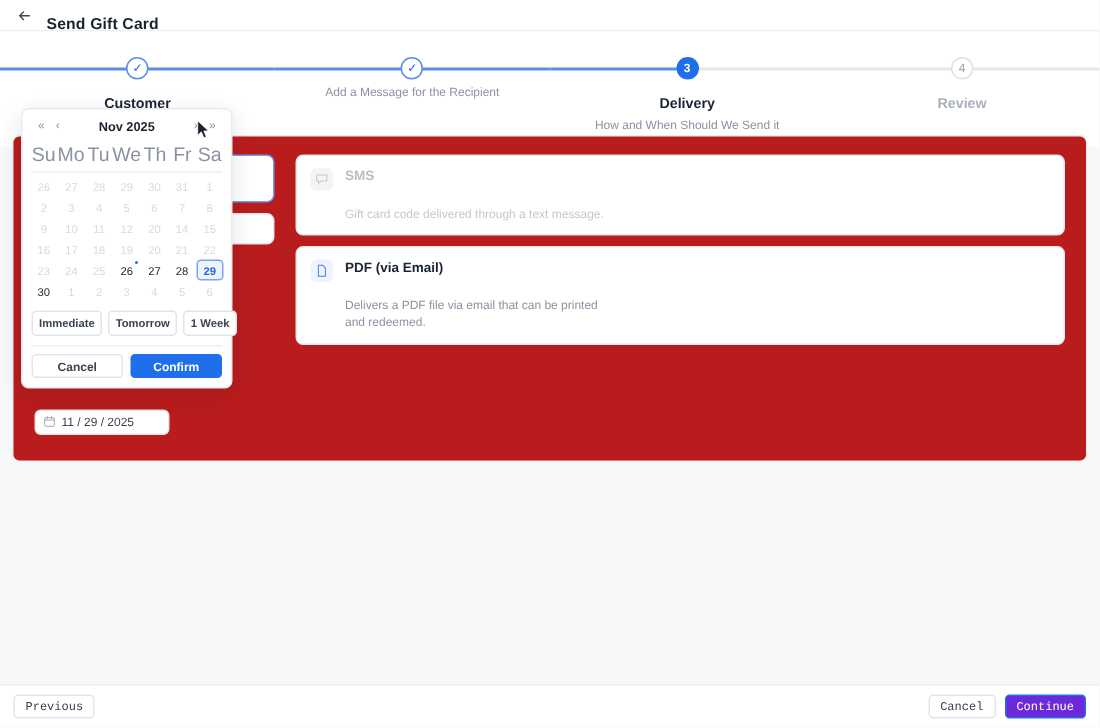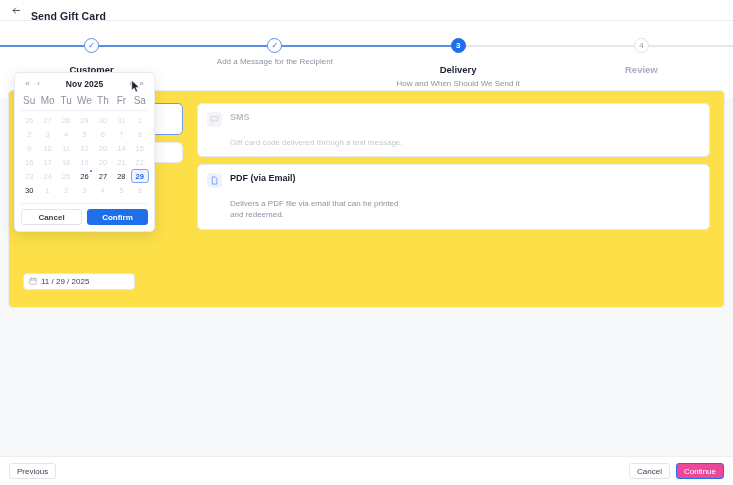--- a/index.html
+++ b/index.html
@@ -103,21 +103,21 @@
     font-size: 8px;
     color: #8b93a1;
   }
   .step-sub.pending { color: #b2b8c2; }
 
   
   .content-panel {
     position: absolute;
     left: 8px; top: 90px;
     width: 717px; height: 218px;
-    background: #fde047;
+    background: #b91c1c;
     border: 1px solid #eceef1;
     border-radius: 5px;
   }
   .panel-inner {
     display: flex;
     gap: 14px;
     padding: 12px 14px;
   }
   .col-left { width: 160px; }
   .col-right { flex: 1; }
@@ -134,21 +134,21 @@
   .sched-card.selected {
     border: 1.4px solid #6f9bec;
   }
   .sched-title { font-size: 9px; font-weight: bold; color: #1b2330; }
   .sched-desc  { font-size: 8px; color: #8b93a1; margin-top: 3px; line-height: 1.35; }
 
   
   .date-input {
     position: absolute;
     left: 14px; top: 182px;
-    width: 112px; height: 17px;
+    width: 90px; height: 17px;
     border: 1px solid #e3e5ea;
     border-radius: 4px;
     background: #ffffff;
     display: flex; align-items: center;
     gap: 4px;
     padding: 0 5px;
     font-size: 8px;
     color: #3b4350;
     cursor: text;
     z-index: 5;
@@ -213,21 +213,21 @@
     font-size: 8.5px;
     font-weight: bold;
     color: #1b2330;
   }
   .dp-dows, .dp-week {
     display: grid;
     grid-template-columns: repeat(7, 1fr);
   }
   .dp-dow {
     text-align: center;
-    font-size: 10px;
+    font-size: 13px;
     color: #8b93a1;
     padding: 3px 0 4px 0;
   }
   .dp-sep { height: 1px; background: #eef0f3; margin: 0 1px 2px 1px; }
   .dp-day {
     height: 14px;
     display: flex; align-items: center; justify-content: center;
     font-size: 7.5px;
     color: #1b2330;
     border-radius: 3px;
@@ -291,31 +291,32 @@
   
   .bottom-bar {
     position: absolute;
     left: 0; bottom: 0;
     width: 733px; height: 29px;
     background: #ffffff;
     border-top: 1px solid #eceef1;
     display: flex; align-items: center;
     justify-content: space-between;
     padding: 0 9px;
+    font-family: Liberation Mono, monospace;
   }
   .btn {
     height: 16px;
     border-radius: 3px;
     font-size: 8px;
     display: flex; align-items: center; justify-content: center;
     padding: 0 7px;
     cursor: pointer;
   }
   .btn.ghost { border: 1px solid #e3e5ea; background: #ffffff; color: #3b4350; }
-  .btn.primary { background: #ec4899; border: 1px solid #1f6feb; color: #ffffff; }
+  .btn.primary { background: #6d28d9; border: 1px solid #1f6feb; color: #ffffff; }
   .bottom-right { display: flex; gap: 6px; align-items: center; }
 </style>
 </head>
 <body>
 
 <div class="app-header">
   <div class="back-arrow">
     <svg width="11" height="11" viewBox="0 0 11 11" aria-hidden="true">
       <path d="M8.6 5.5H2.1M4.6 3L2.1 5.5L4.6 8" fill="none" stroke="currentColor" stroke-width="0.9" stroke-linecap="round" stroke-linejoin="round"></path>
     </svg>
@@ -493,20 +494,25 @@
         <div class="dp-day">30</div>
         <div class="dp-day out">1</div>
         <div class="dp-day out">2</div>
         <div class="dp-day out">3</div>
         <div class="dp-day out">4</div>
         <div class="dp-day out">5</div>
         <div class="dp-day out">6</div>
       </div>
     </div>
 
+  <div class="dp-quick">
+    <div class="dp-chip">Immediate</div>
+    <div class="dp-chip">Tomorrow</div>
+    <div class="dp-chip">1 Week</div>
+  </div>
 
   <div class="dp-footer-sep"></div>
 
   <div class="dp-actions">
     <div class="dp-btn cancel">Cancel</div>
     <div class="dp-btn confirm">Confirm</div>
   </div>
 </div>
 
 <div class="cursor">

